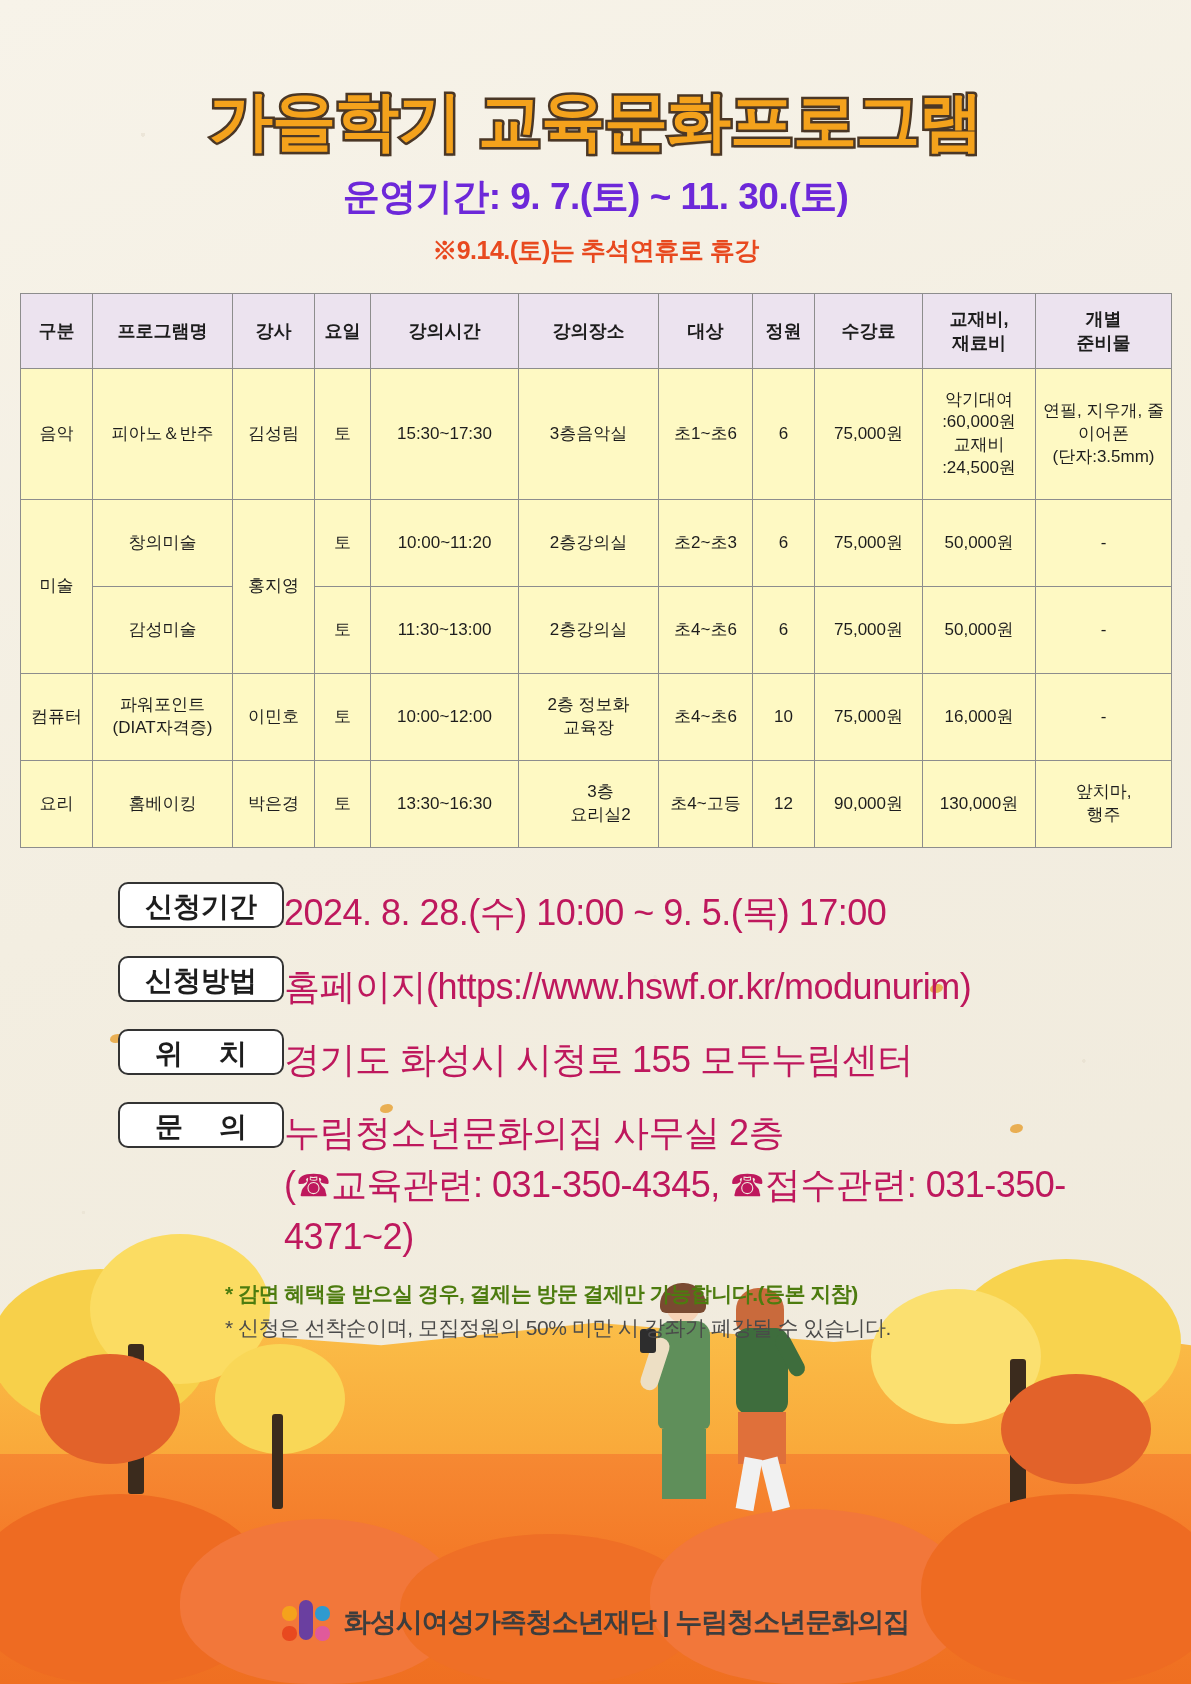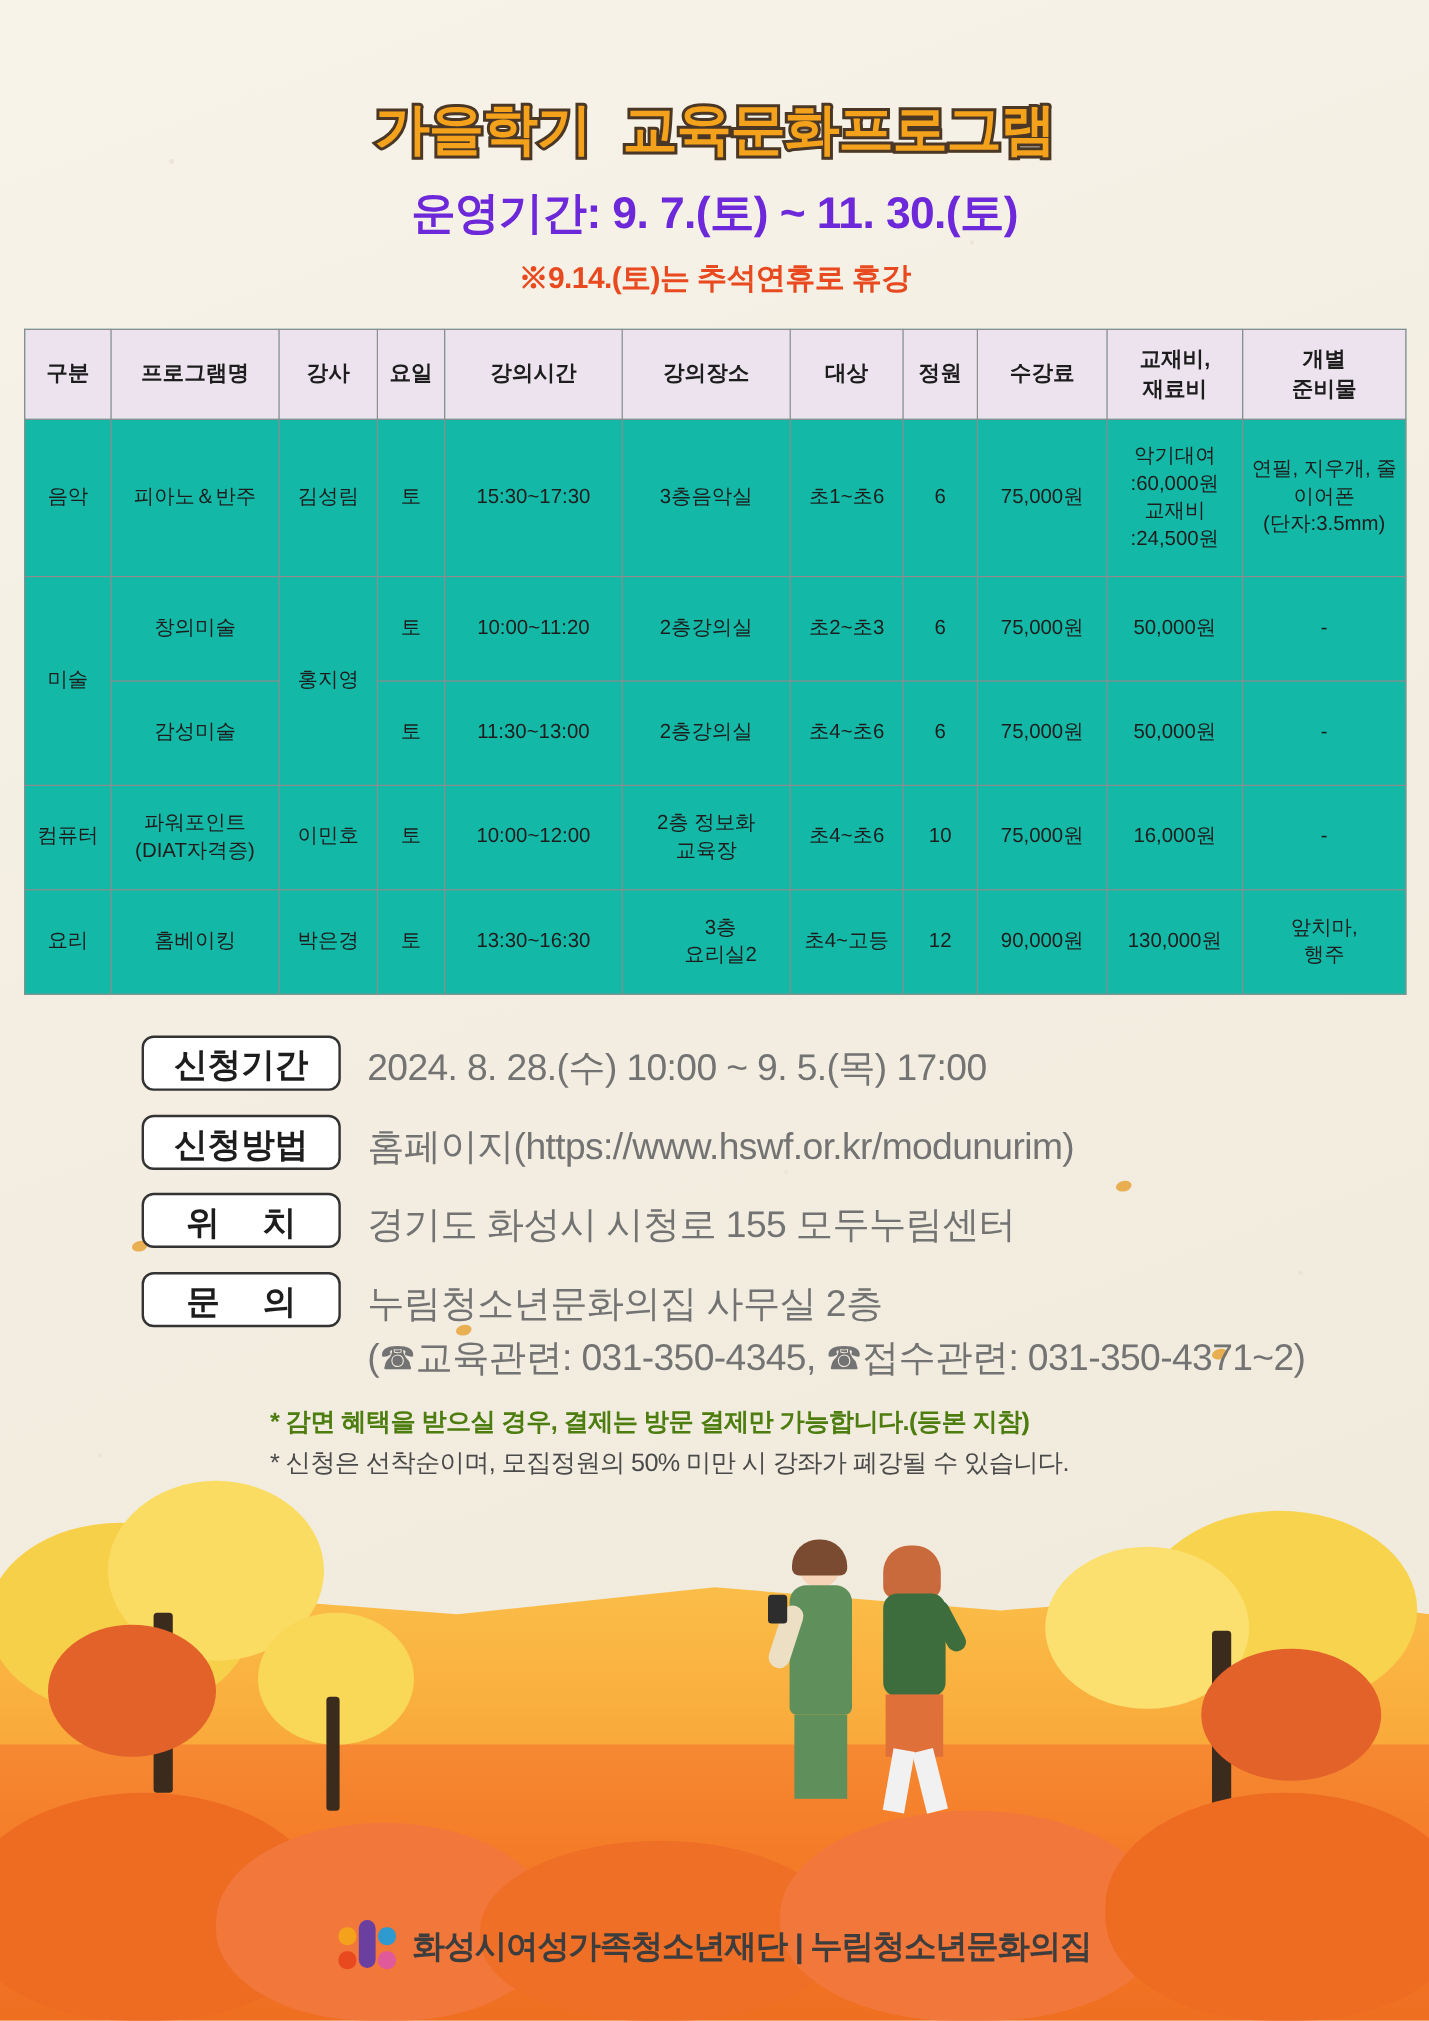--- a/index.html
+++ b/index.html
@@ -35,22 +35,22 @@
     position: relative;
     z-index: 5;
   }
 
   
   .title-wrap {
     text-align: center;
     padding-top: 86px;
   }
   .main-title {
-    font-family: Liberation Mono, monospace;
-    font-size: 46px;
+    font-family: Liberation Sans, sans-serif;
+    font-size: 64px;
     font-weight: bold;
     letter-spacing: -1px;
     color: #f4a21c;
     -webkit-text-stroke: 5px #4a3726;
     paint-order: stroke fill;
     text-shadow: 0 3px 0 rgba(74,55,38,.25);
     margin: 0;
     line-height: 1.1;
     text-align: center;
   }
@@ -69,21 +69,21 @@
     letter-spacing: -.5px;
   }
 
   
   .table-wrap {
     margin: 26px 20px 0 20px;
   }
   table.program-table {
     width: 1151px;
     border-collapse: collapse;
-    background: #14b8a6;
+    background: #fef9c3;
     table-layout: fixed;
   }
   table.program-table th,
   table.program-table td {
     border: 1px solid #8d8d8d;
     text-align: center;
     vertical-align: middle;
     font-size: 17px;
     color: #1d1d1d;
     padding: 6px 2px;
@@ -131,23 +131,22 @@
     width: 166px;
     min-width: 166px;
     height: 46px;
     line-height: 46px;
     text-align: center;
     letter-spacing: 0px;
     box-sizing: border-box;
   }
   .info-label.spaced { letter-spacing: 14px; text-indent: 14px; }
   .info-value {
-    font-size: 31px;
-    color: #737373;
-    margin-left: 22px;
+    font-size: 36px;
+    color: #be185d;
     line-height: 1.45;
     letter-spacing: -.5px;
     padding-top: 5px;
   }
   .info-value .line2 { display: block; }
 
   .notes {
     margin: 16px 0 0 0;
     padding-left: 225px;
   }

